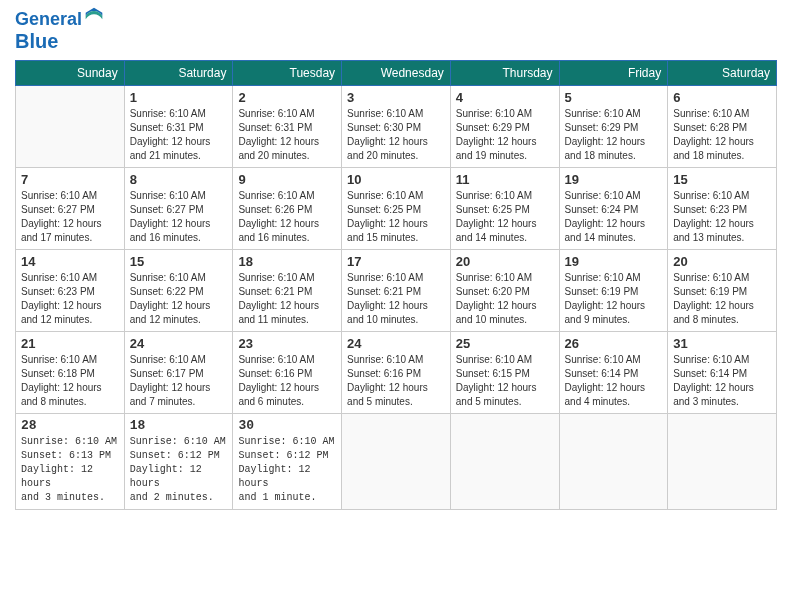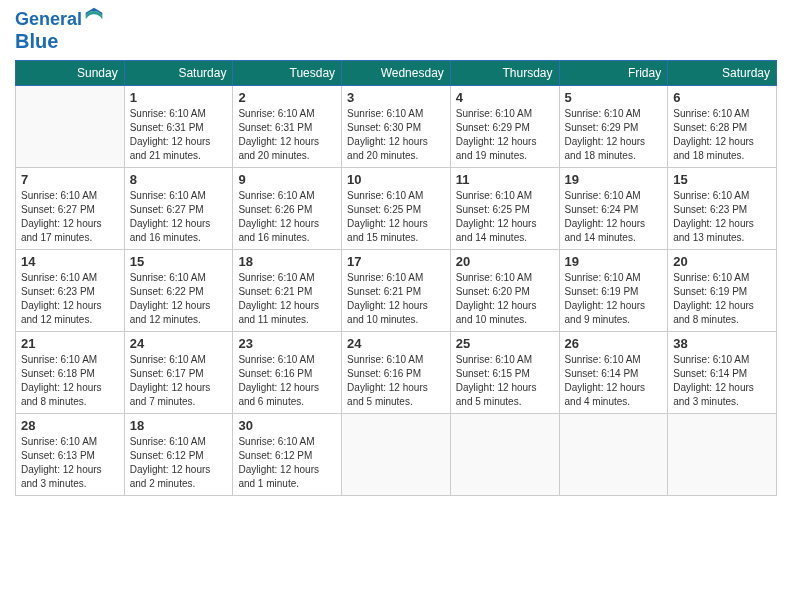--- a/index.html
+++ b/index.html
@@ -85,20 +85,21 @@
       display: block;
       margin-bottom: 2px;
     }
     .day-info {
       font-size: 10px;
       color: #333;
       line-height: 1.4;
     }
     .last-row td {
       height: 70px;
+      font-family: Liberation Mono, monospace;
     }
   </style>
 </head>
 <body>
 
 <div class="page">
   <div class="header">
     <div class="logo">
       <div>
         <div style="display:flex;align-items:center;">
@@ -316,21 +317,21 @@
 and 5 minutes.</div>
           </td>
           <td>
             <span class="day-num">26</span>
             <div class="day-info" style="white-space: pre-line;">Sunrise: 6:10 AM
 Sunset: 6:14 PM
 Daylight: 12 hours
 and 4 minutes.</div>
           </td>
           <td>
-            <span class="day-num">38</span>
+            <span class="day-num">31</span>
             <div class="day-info" style="white-space: pre-line;">Sunrise: 6:10 AM
 Sunset: 6:14 PM
 Daylight: 12 hours
 and 3 minutes.</div>
           </td>
         </tr>
         <tr class="last-row">
           <td>
             <span class="day-num">28</span>
             <div class="day-info" style="white-space: pre-line;">Sunrise: 6:10 AM

